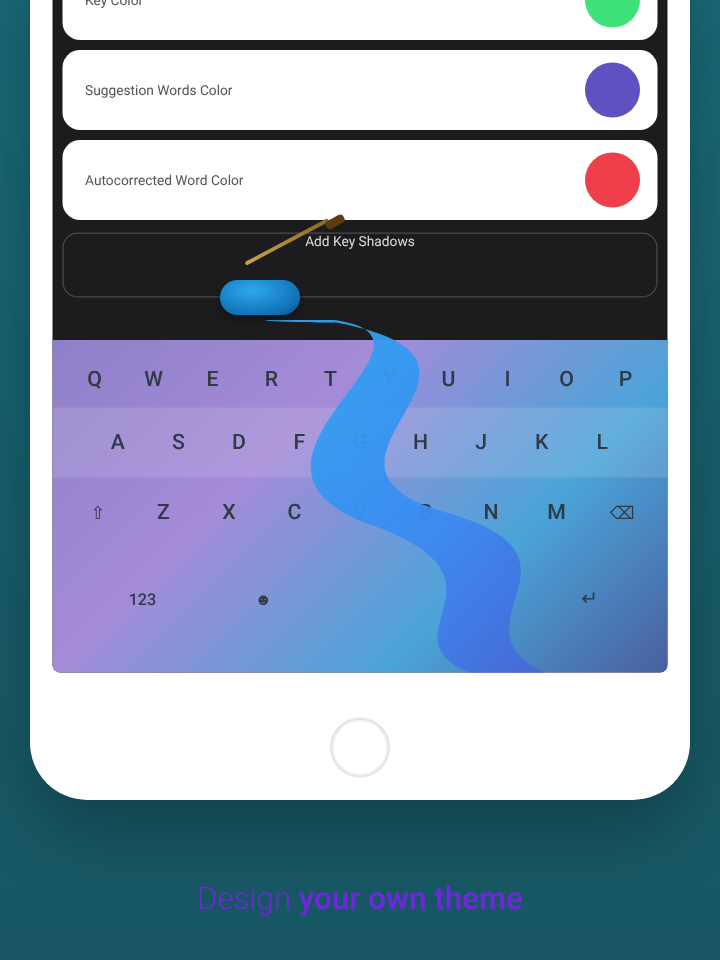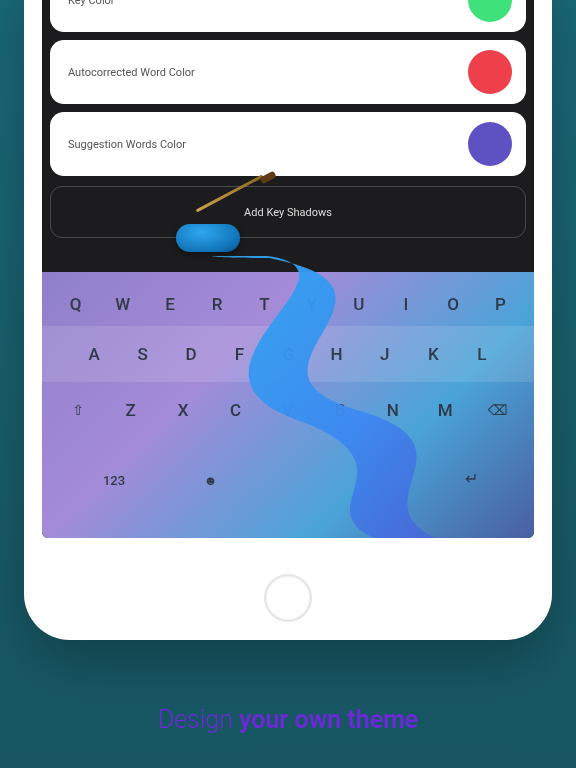--- a/index.html
+++ b/index.html
@@ -6,21 +6,21 @@
   body{background:linear-gradient(180deg,#1a6b7a 0%,#175662 100%);width:576px;height:768px;overflow:hidden;position:relative;}
   .device{position:absolute;top:-40px;left:24px;width:528px;height:680px;background:#fff;border-radius:0 0 46px 46px;box-shadow:0 20px 60px rgba(0,0,0,.3);overflow:hidden;}
   .screen{position:absolute;top:0;left:18px;right:18px;height:578px;background:#1c1c1e;border-radius:0 0 6px 6px;overflow:hidden;}
   .options{padding:0 8px;}
   .opt-row{background:#fff;border-radius:14px;margin-top:8px;height:64px;display:flex;align-items:center;justify-content:space-between;padding:0 14px 0 18px;}
   .opt-label{font-size:11px;color:#555;}
   .swatch{width:44px;height:44px;border-radius:50%;}
   .sw-green{background:#3fe27a;}
   .sw-red{background:#ef3f4a;}
   .sw-purple{background:#5e51c2;}
-  .shadow-btn{margin:10px 8px 0;height:52px;border:1px solid #4a4a4c;border-radius:12px;display:flex;align-items:center;justify-content:center;color:#ddd;font-size:11px;}
+  .shadow-btn{margin:10px 8px 0;height:52px;border:1px solid #4a4a4c;border-radius:12px;display:flex;align-items:flex-start;justify-content:center;color:#ddd;font-size:11px;}
   .keyboard{position:absolute;left:0;right:0;bottom:0;top:312px;background:linear-gradient(135deg,#8f7fc9 0%,#a48bd8 35%,#4aa4d8 70%,#4a5fa0 100%);}
   .kb-row{display:flex;justify-content:space-between;align-items:center;padding:0 10px;font-size:17px;color:#2f3a46;font-weight:500;}
   .kb-row .k{flex:1;text-align:center;}
   .r1{height:54px;padding-top:10px;}
   .r2{height:56px;padding:0 28px;background:rgba(255,255,255,0.12);}
   .r3{height:56px;}
   .r4{height:50px;padding:0 14px;font-size:13px;align-items:flex-end;}
   .spacer{flex:6;}
   .home-btn{position:absolute;bottom:18px;left:50%;transform:translateX(-50%);width:48px;height:48px;border-radius:50%;background:#fff;border:2px solid #e5e5e7;box-shadow:inset 0 0 0 1px #f1f1f3;}
   
@@ -35,26 +35,26 @@
 <body>
 
 <div class="device">
   <div class="screen">
     <div class="options">
       <div class="opt-row">
         <span class="opt-label">Key Color</span>
         <span class="swatch sw-green"></span>
       </div>
       <div class="opt-row">
+        <span class="opt-label">Suggestion Words Color</span>
+        <span class="swatch sw-purple"></span>
+      </div>
+      <div class="opt-row">
         <span class="opt-label">Autocorrected Word Color</span>
         <span class="swatch sw-red"></span>
-      </div>
-      <div class="opt-row">
-        <span class="opt-label">Suggestion Words Color</span>
-        <span class="swatch sw-purple"></span>
       </div>
     </div>
     <div class="shadow-btn">
       <span>Add Key Shadows</span>
     </div>
     <div class="keyboard">
       <div class="kb-row r1">
         <span class="k">Q</span>
         <span class="k">W</span>
         <span class="k">E</span>

